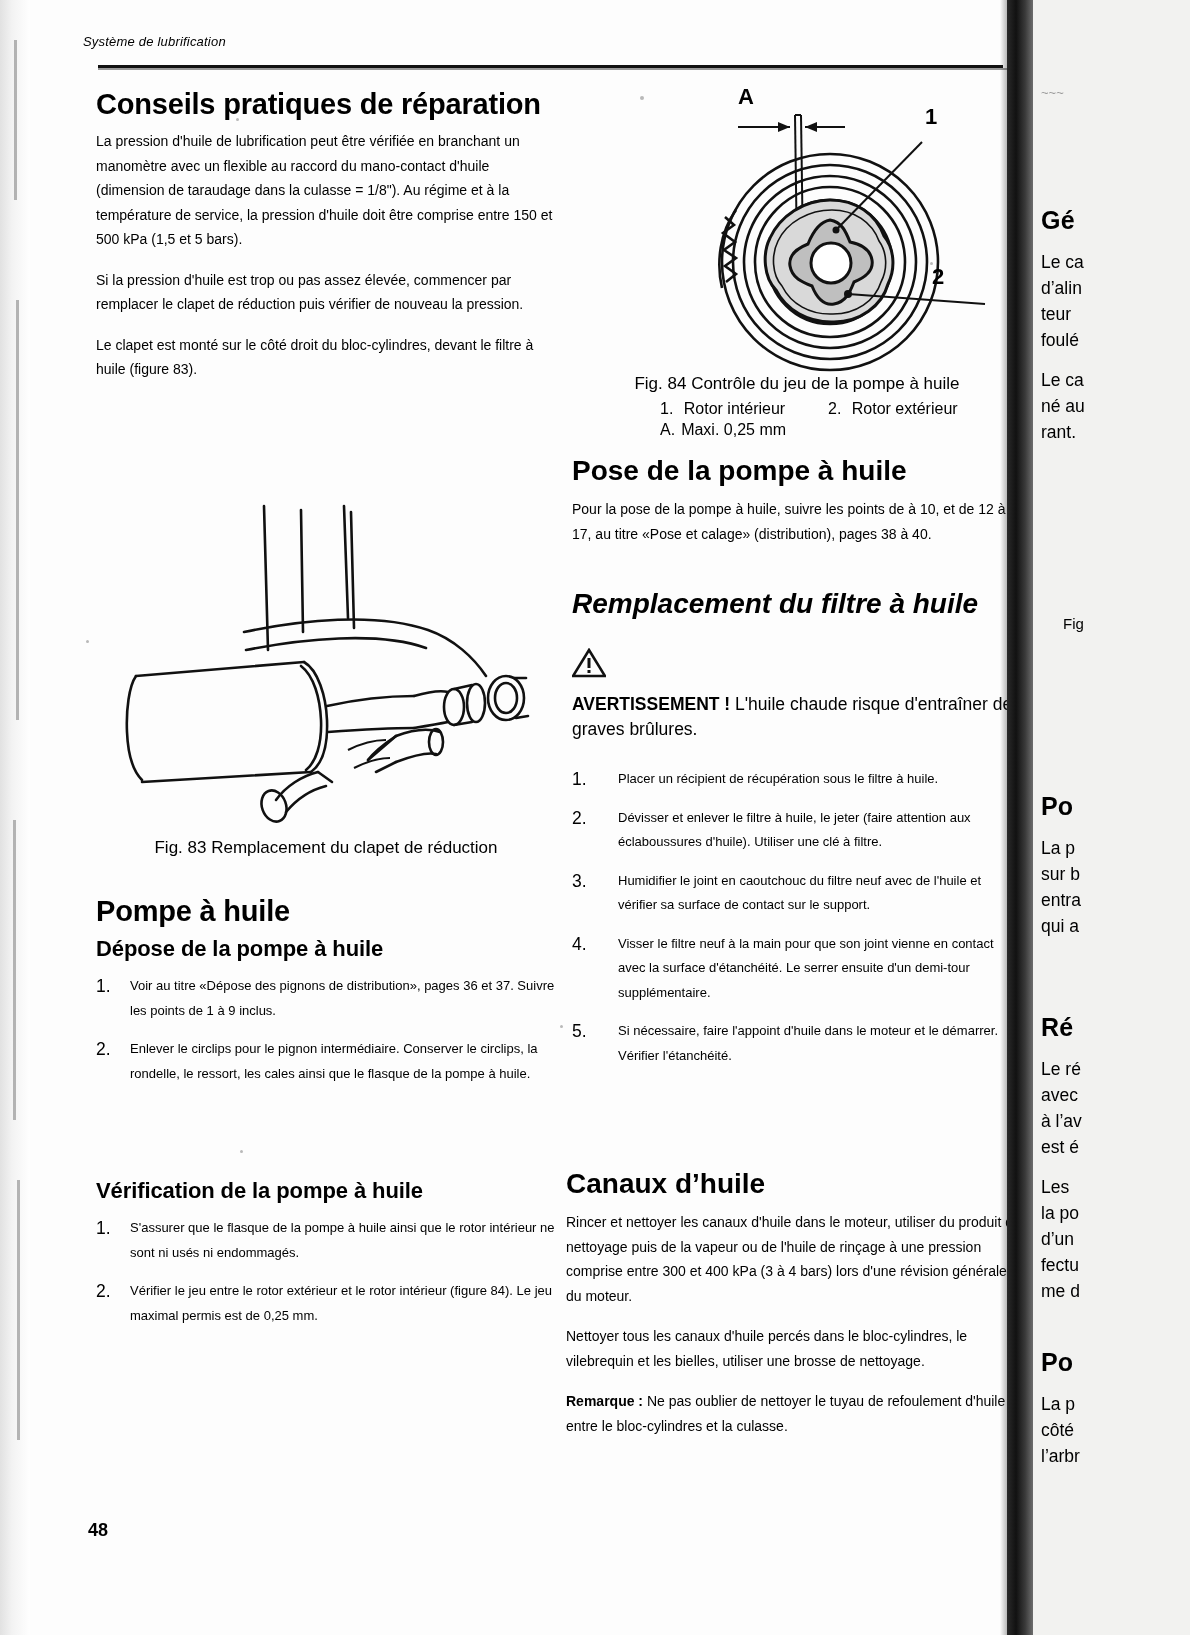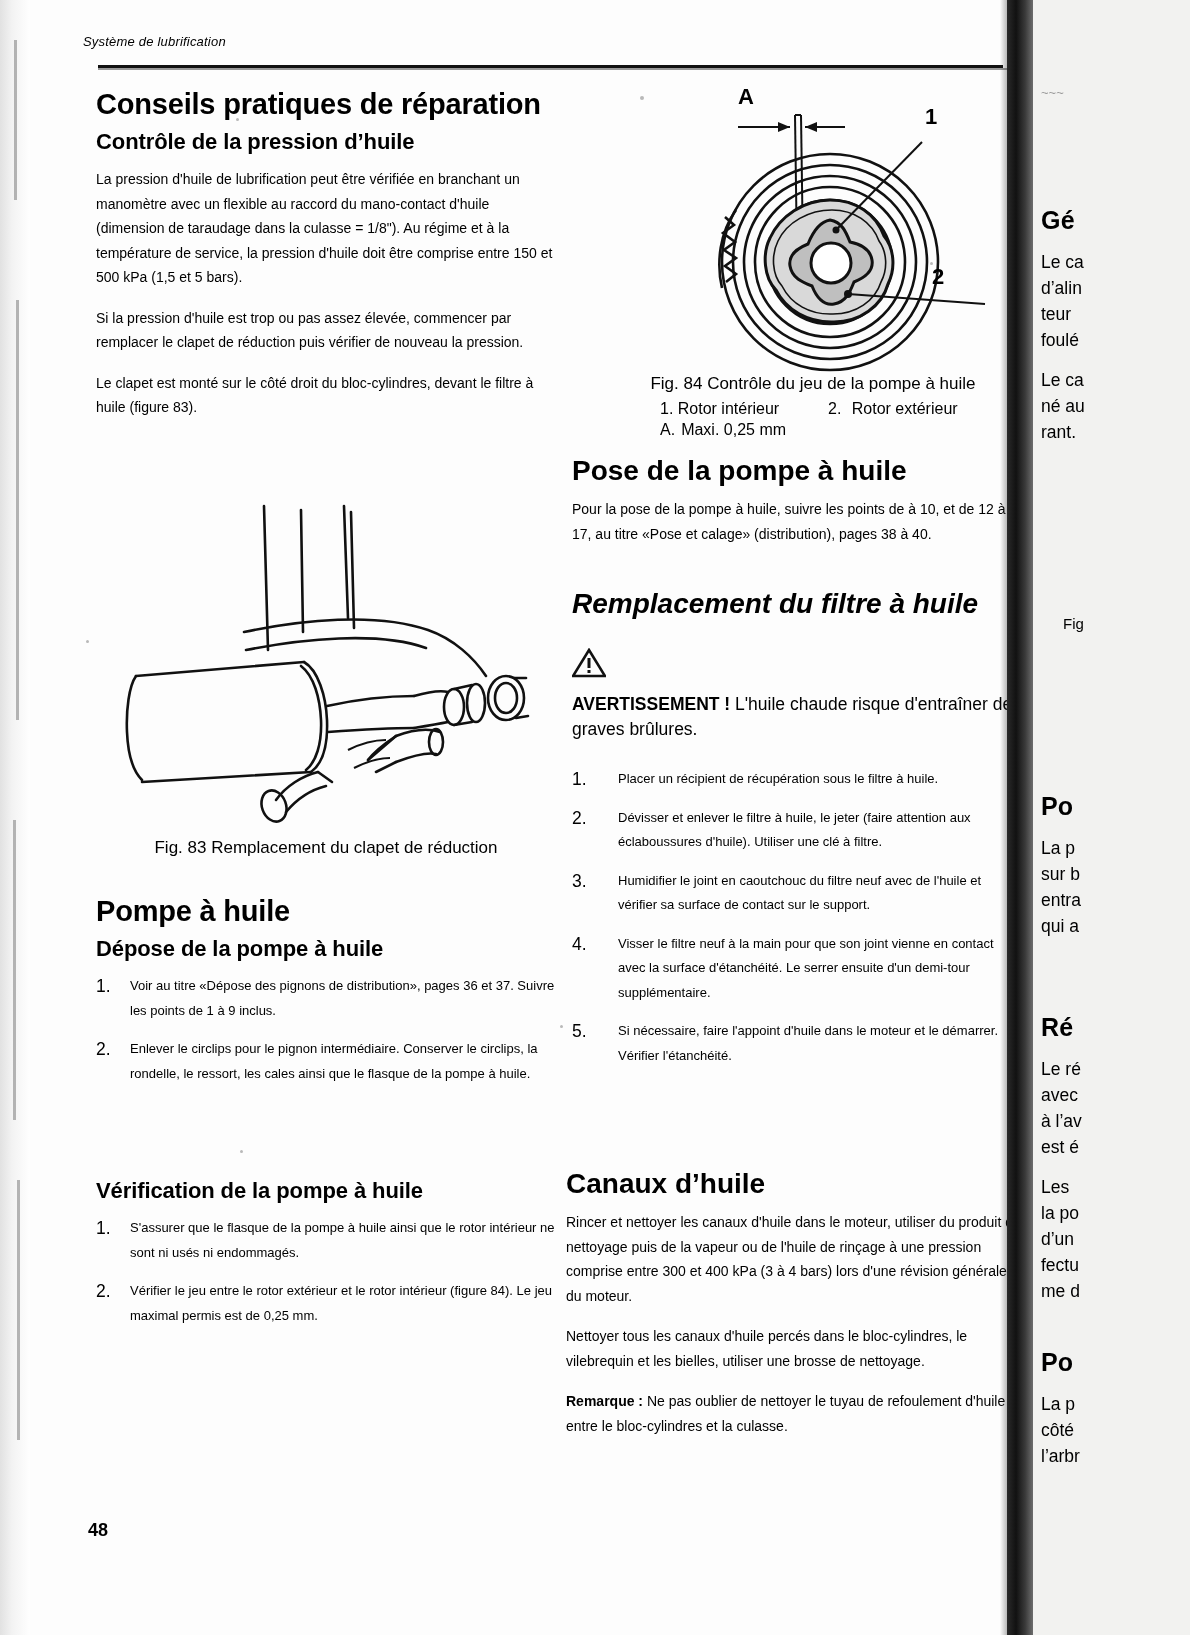--- a/index.html
+++ b/index.html
@@ -84,21 +84,21 @@
 
   .warn { display:flex; align-items:flex-start; margin:0 0 26px 0;flex-direction:column; }
   .warn .tri { width:44px; flex:0 0 44px; padding-top:2px; }
   .warn .wtxt { font-size:17.5px; line-height:24.5px; }
   .warn b { font-weight:bold; }
 
   .pagenum { position:absolute; left:88px; top:1520px; font-size:18px; font-weight:bold; }
 
   
   .fig84 { position:absolute; left:650px; top:82px; width:345px; height:300px; }
-  .fig84cap { position:absolute; left:588px; top:368px; width:450px; }
+  .fig84cap { position:absolute; left:572px; top:368px; width:450px; }
   .fig84legend { position:absolute; left:572px; top:398px; width:450px; }
   .leg-row { display:flex; font-size:16px; line-height:21px; padding-left:88px;}
   .leg-row .c1 { width:168px; }
   
   .fig83 { position:absolute; left:96px; top:500px; width:460px; height:330px; }
   .fig83cap { position:absolute; left:96px; top:838px; width:460px; text-align:center; }
 
   .speck { position:absolute; background:#b9b9b9; border-radius:50%; }
 </style>
 </head>
@@ -111,21 +111,20 @@
   <div class="scan-tick" style="top:300px;height:420px;left:16px;"></div>
   <div class="scan-tick" style="top:820px;height:300px;left:13px;"></div>
   <div class="scan-tick" style="top:1180px;height:260px;left:17px;"></div>
 
   <div class="hdr-text">Système de lubrification</div>
   <div class="hdr-rule"></div>
   <div class="hdr-rule2"></div>
 
   <div class="col-left">
     <h1 class="big">Conseils pratiques de réparation</h1>
-    <h2 class="sub">Contrôle de la pression d’huile</h2>
     <p class="body">La pression d'huile de lubrification peut être vérifiée en branchant un manomètre avec un flexible au raccord du mano-contact d'huile (dimension de taraudage dans la culasse = 1/8"). Au régime et à la température de service, la pression d'huile doit être comprise entre 150 et 500 kPa (1,5 et 5 bars).</p>
     <p class="body">Si la pression d'huile est trop ou pas assez élevée, commencer par remplacer le clapet de réduction puis vérifier de nouveau la pression.</p>
     <p class="body">Le clapet est monté sur le côté droit du bloc-cylindres, devant le filtre à huile (figure 83).</p>
   </div>
 
   <div class="fig83">
     <svg width="460" height="330" viewBox="0 0 460 330">
       <g fill="none" stroke="#111" stroke-width="2.6" stroke-linecap="round">
 
         <path d="M168 6 L172 150"></path>
@@ -269,21 +268,21 @@
     <div style="position:absolute;left:282px;top:182px;font-size:22px;font-weight:bold;">2</div>
   </div>
 
   <div class="fig84cap">
     <div class="fig-cap">Fig. 84 Contrôle du jeu de la pompe à huile</div>
   </div>
   <div class="fig84legend">
     <div class="leg-row">
       <span class="c1">
         <span>1.</span>
-        <span style="">Rotor intérieur</span>
+        <span style="margin-left:6px;">Rotor intérieur</span>
       </span>
       <span>
         <span>2.</span>
         <span style="margin-left:6px;">Rotor extérieur</span>
       </span>
     </div>
     <div class="leg-row">
       <span>A.</span>
       <span style="margin-left:6px;">Maxi. 0,25 mm</span>
     </div>

